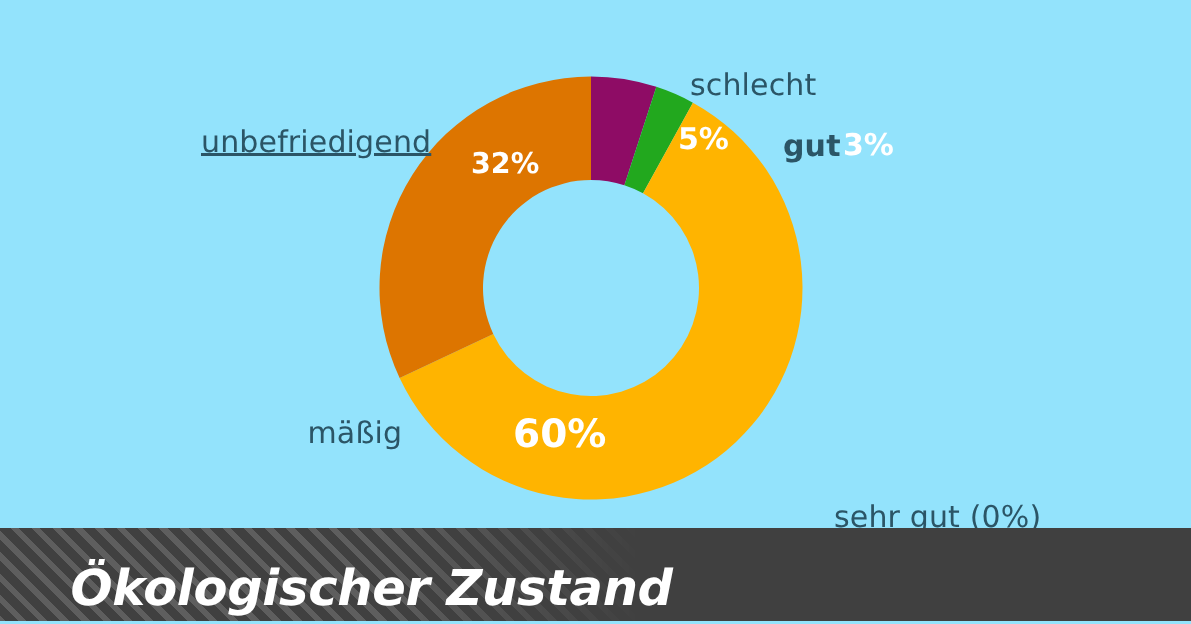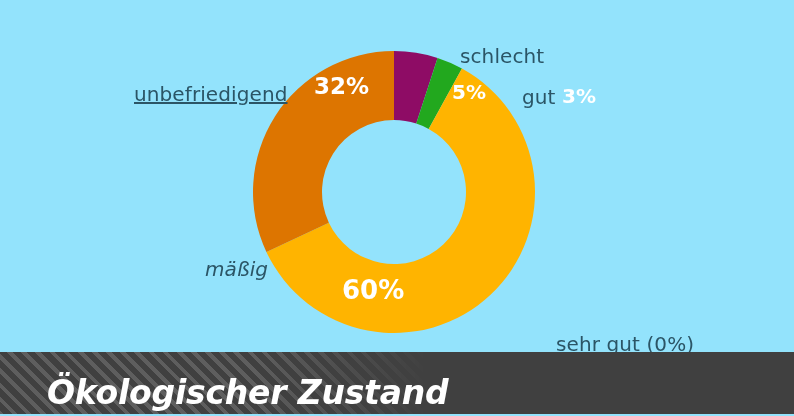--- a/index.html
+++ b/index.html
@@ -40,33 +40,33 @@
     position: absolute;
     color: #2b5566;
     font-family: "DejaVu Sans", "Liberation Sans", sans-serif;
     font-size: 20px;
     font-weight: 400;
     white-space: nowrap;
     letter-spacing: 0.1px;
   }
   #label-unbefriedigend { left: 134px;  top: 82px; text-decoration: underline; }
   #label-schlecht       { left: 460px;  top: 44px; }
-  #label-gut            { left: 522px;  top: 85px; }
-  #label-maessig        { left: 205px;  top: 257px; font-style: italic; }
+  #label-gut            { left: 522px;  top: 85px; font-weight: bold; }
+  #label-maessig        { left: 205px;  top: 276px; }
   #label-sehrgut        { left: 556px;  top: 332px; }
 
   
   .pct-label {
     position: absolute;
     color: #ffffff;
     font-family: "DejaVu Sans", "Liberation Sans", sans-serif;
     font-weight: 700;
     white-space: nowrap;
   }
-  #pct-unbefriedigend { left: 314px; top: 73px;  font-size: 23px; }
+  #pct-unbefriedigend { left: 314px; top: 98px;  font-size: 19px; }
   #pct-schlecht       { left: 452px; top: 80px;  font-size: 20px; }
   #pct-gut            { left: 562px; top: 84px;  font-size: 20px; }
   #pct-maessig        { left: 342px; top: 275px; font-size: 26px; }
 
   
   #footer-bar {
     position: absolute;
     left: 0;
     top: 352px;
     width: 794px;

